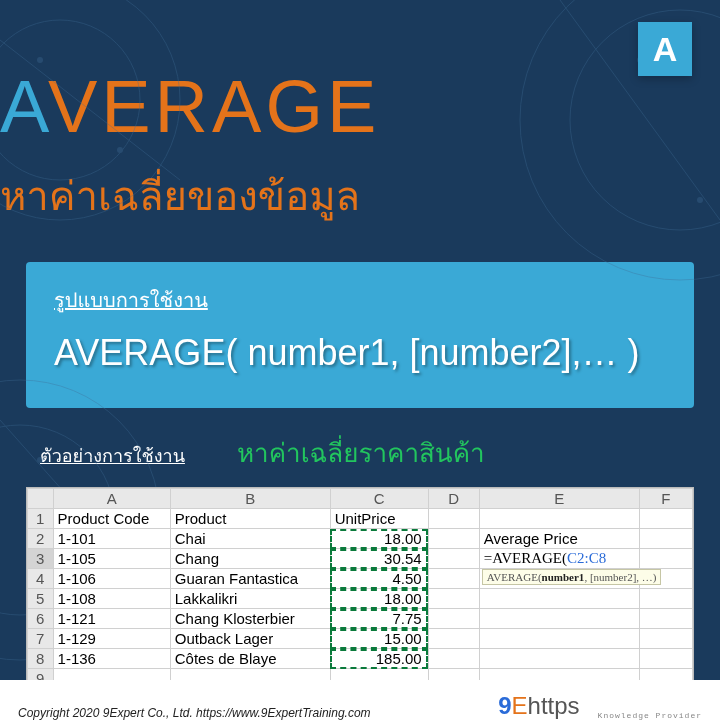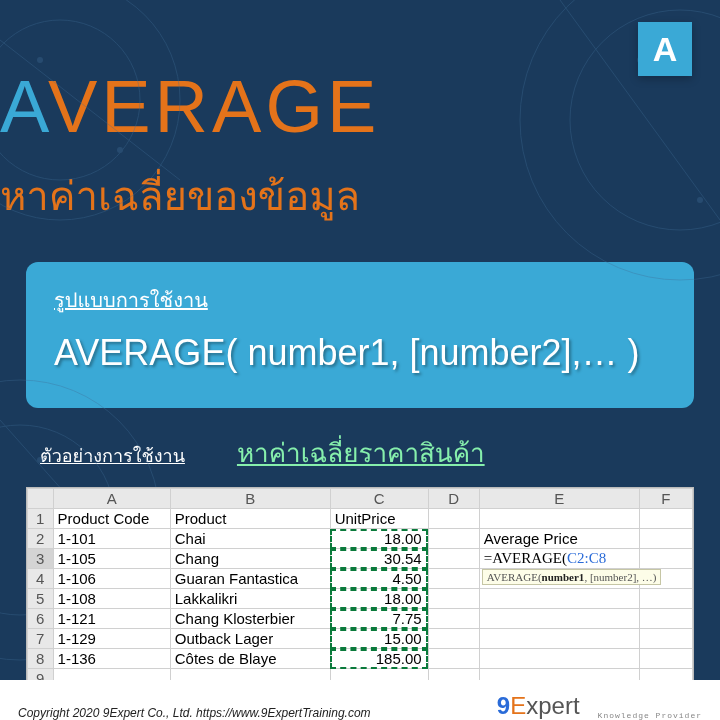--- a/index.html
+++ b/index.html
@@ -46,21 +46,21 @@
   .hero-title .rest  { color: #e4731a; }
   .hero-sub {
     margin-top: 20px;
     font-size: 40px;
     color: #e4731a;
     font-weight: 400;
   }
   .syntax-box {
     margin: 34px 26px 0 26px;
     background: #3aa9d6;
-    border-radius: 12px;
+    border-radius: 4px;
     padding: 22px 28px 34px 28px;
     color: #fff;
   }
   .syntax-label {
     font-size: 20px;
     text-decoration: underline;
     margin-bottom: 16px;
     display: inline-block;
   }
   .syntax-text {
@@ -73,23 +73,22 @@
     align-items: baseline;
     gap: 52px;
     margin: 24px 0 14px 40px;
   }
   .example-label {
     color: #fff;
     font-size: 18px;
     text-decoration: underline;
   }
   .example-desc {
-    color: #86efac;
+    color: #22c55e;
     font-size: 26px;
-    text-decoration: underline;
   }
   .sheet {
     margin: 0 26px;
     background: #fff;
     border: 1px solid #bbb;
     font-size: 15px;
     position: relative;
   }
   .sheet table {
     border-collapse: collapse;
@@ -328,16 +327,16 @@
         <td></td>
       </tr>
     </tbody>
   </table>
 </div>
 
 <div class="footer">
   <span>Copyright 2020 9Expert Co., Ltd.   https://www.9ExpertTraining.com</span>
   <span class="logo">
     <span class="nine">9</span>
-      <span class="expert"><span class="e2">E</span><span>xpert</span></span>
+      <span class="expert"><span class="e2">E</span><span>https</span></span>
     <span class="logo-sub">Knowledge Provider</span>
   </span>
 </div>
 
 </body></html>

